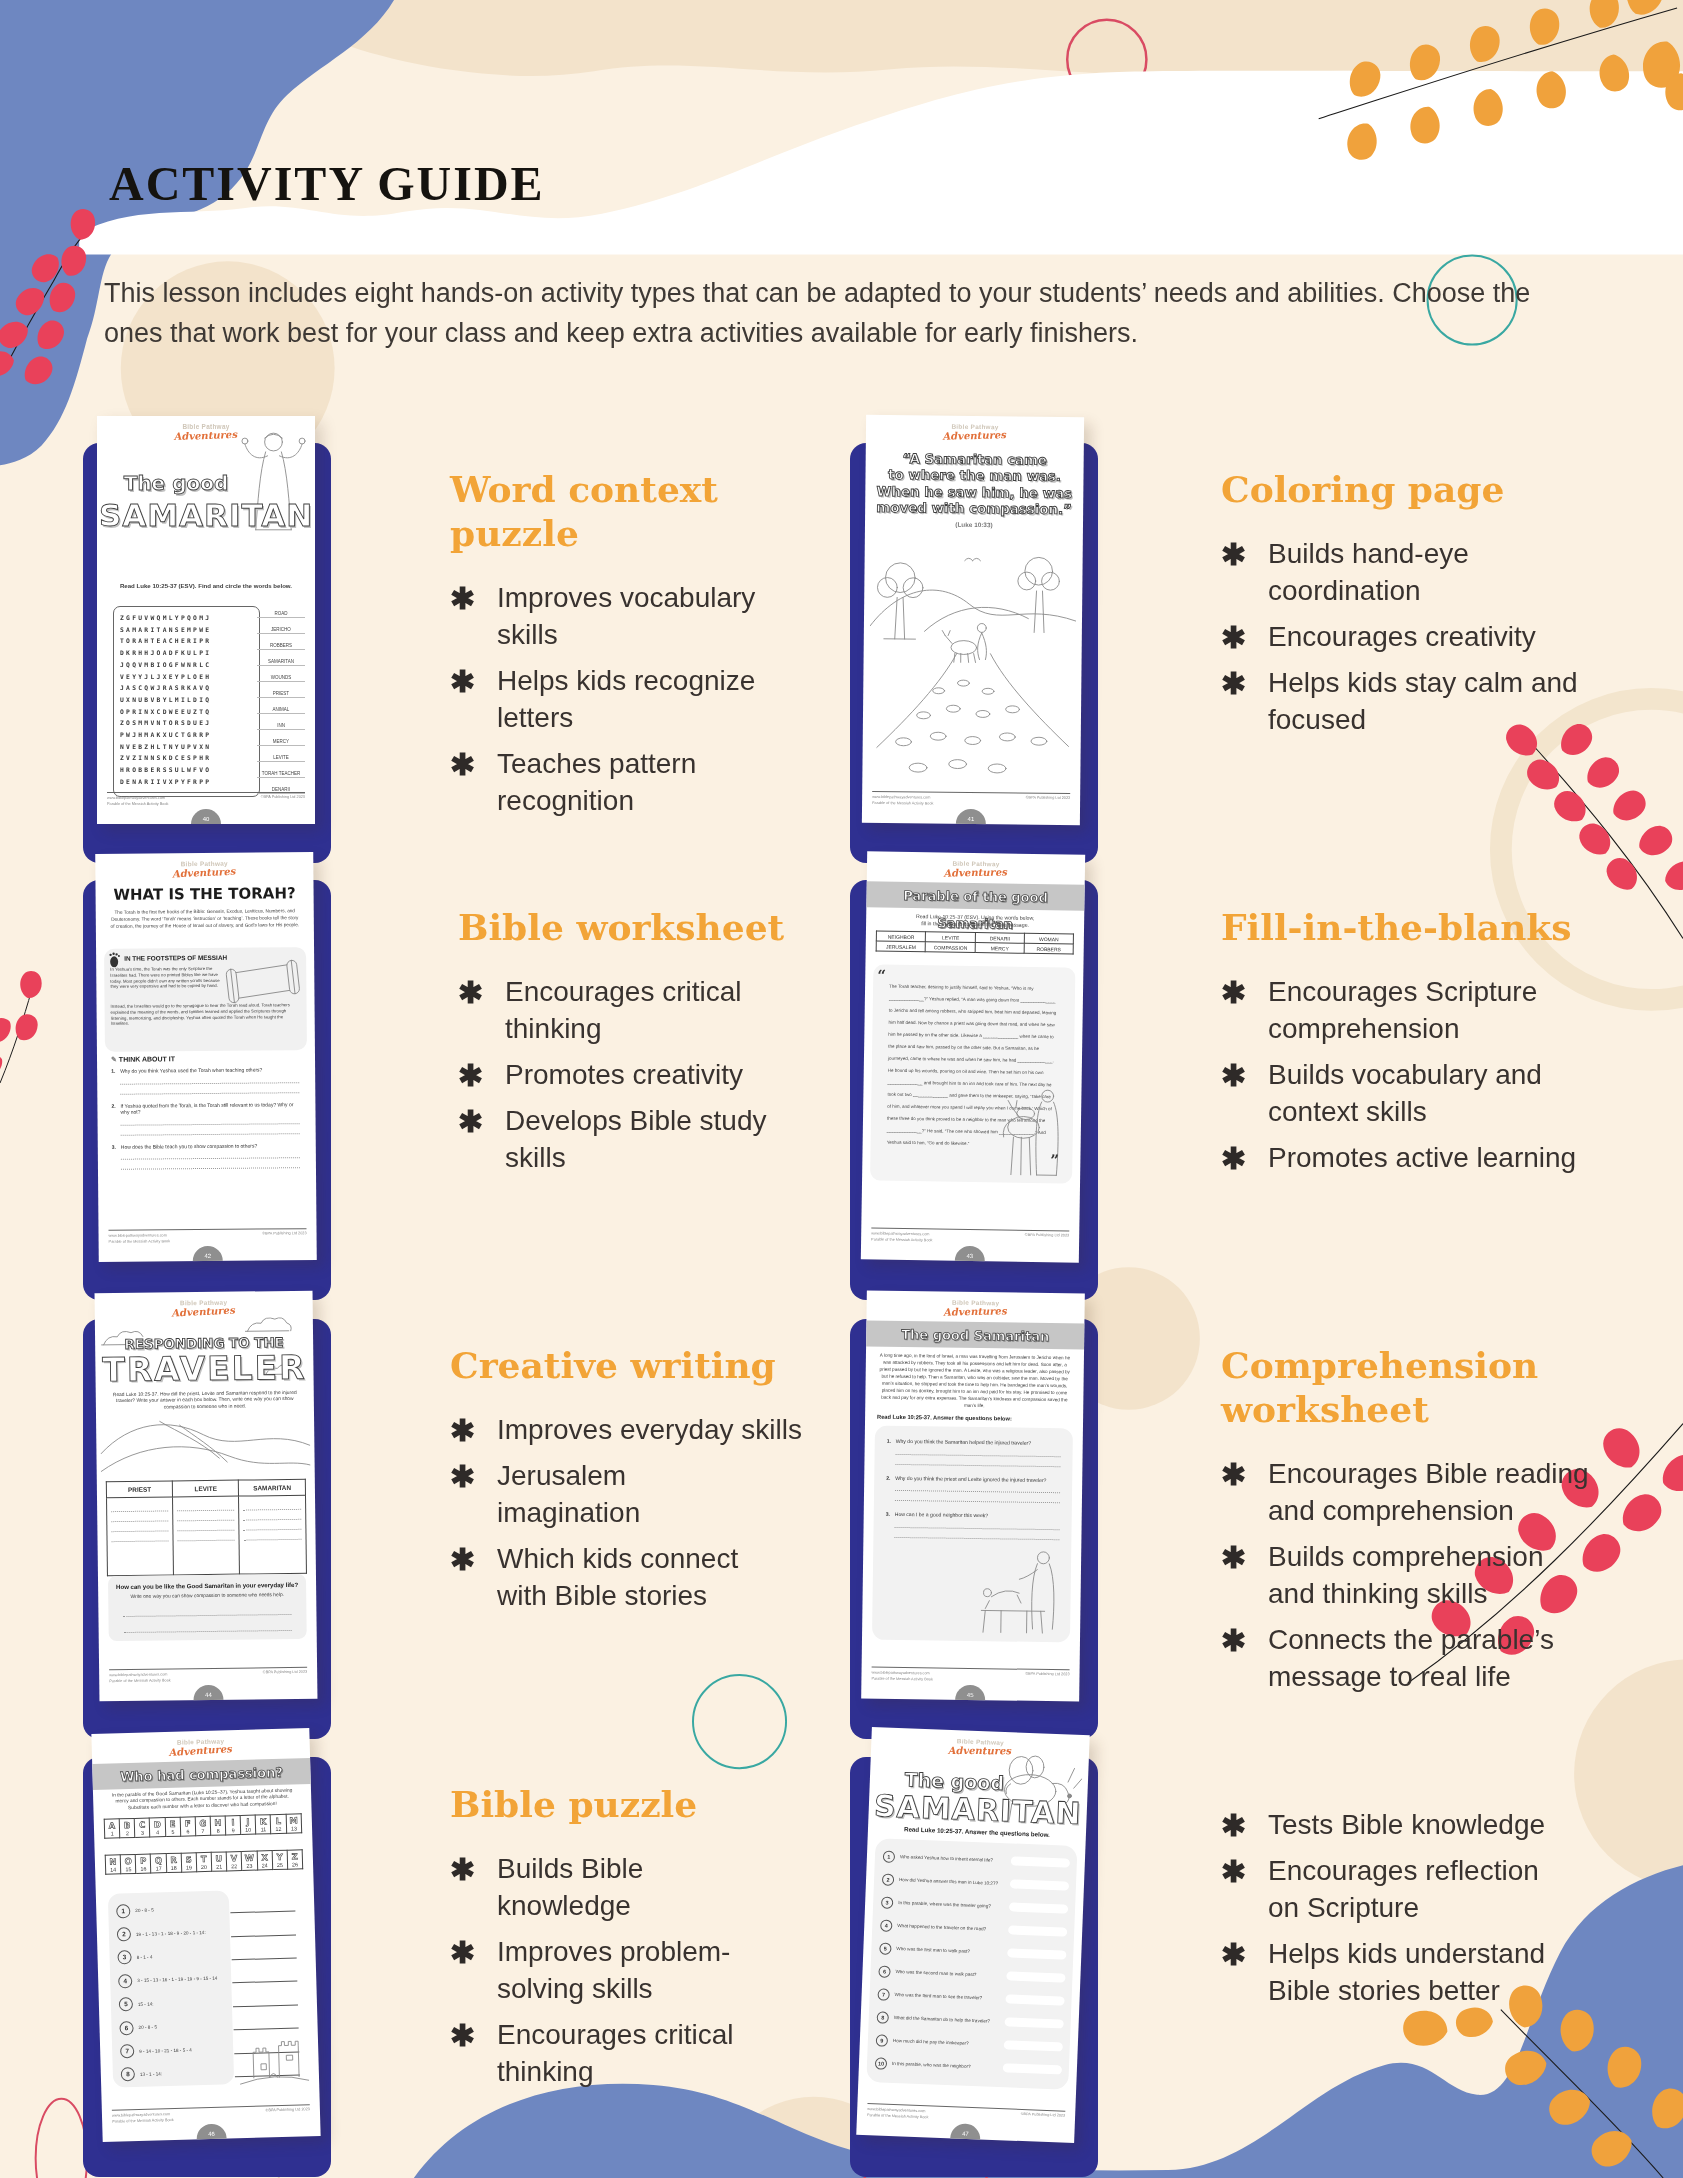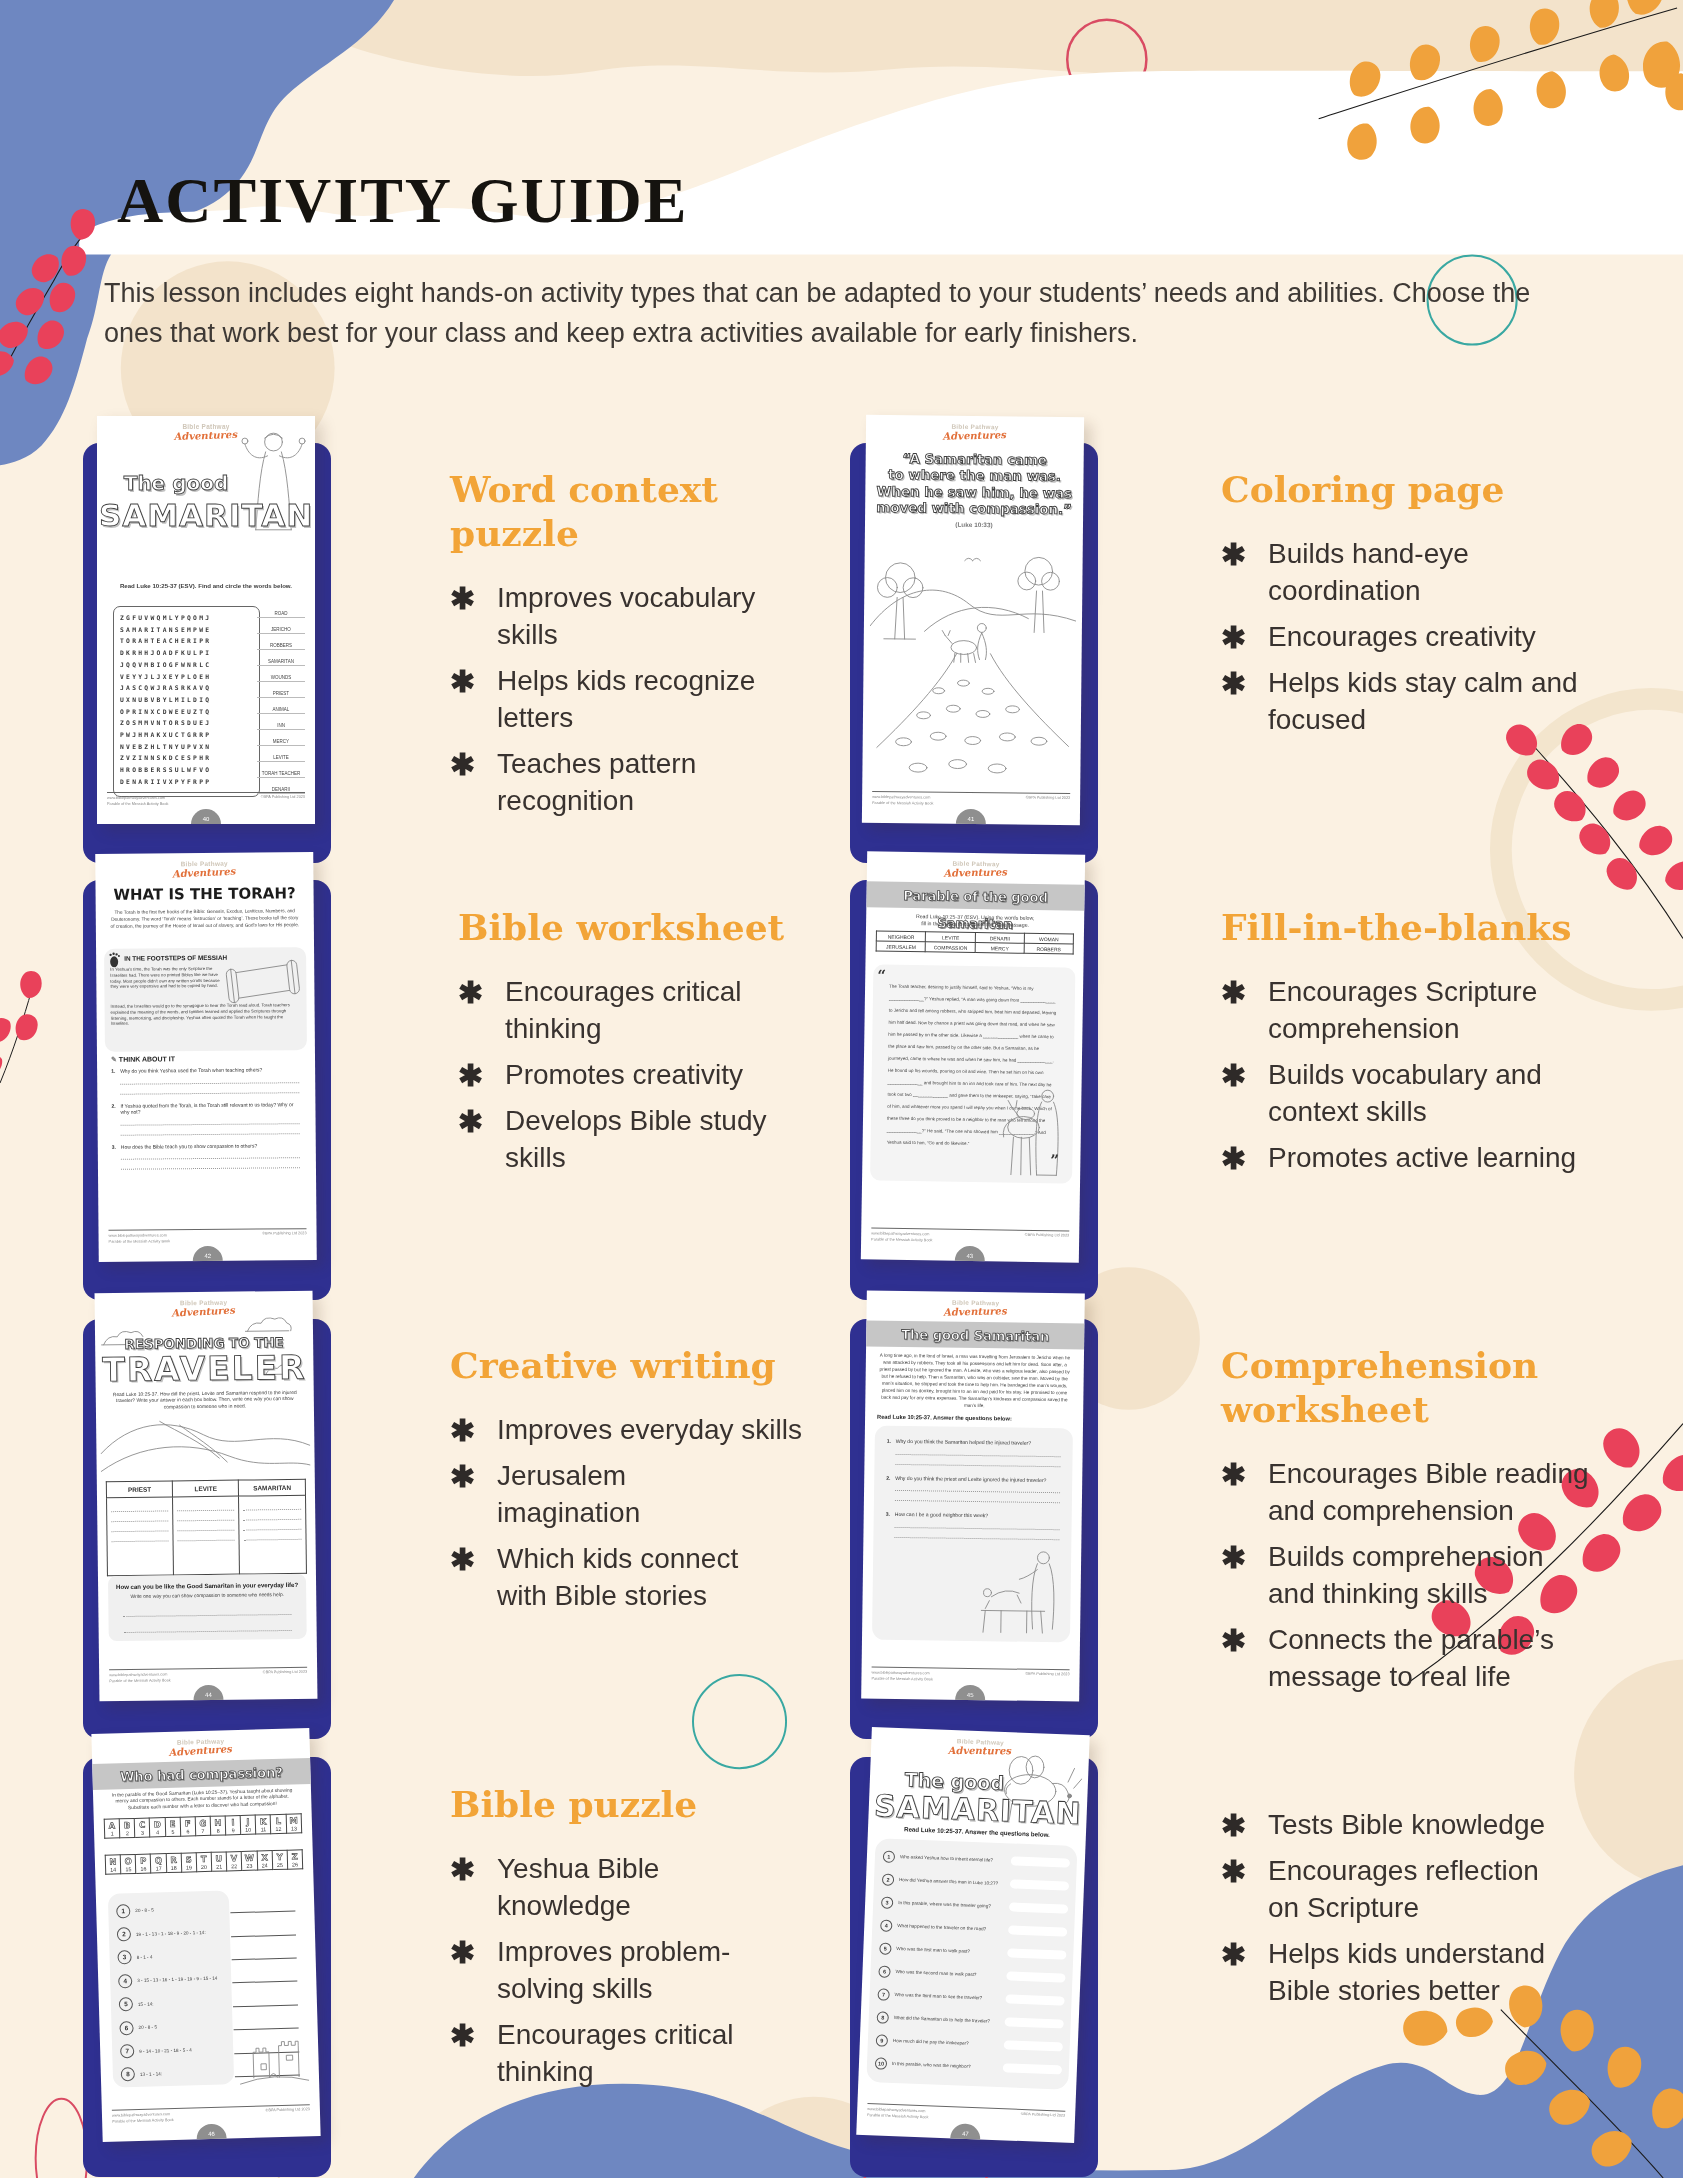--- a/index.html
+++ b/index.html
@@ -1,21 +1,21 @@
 <!DOCTYPE html>
 <html><head>
 <meta charset="utf-8">
 <style>
   html,body{margin:0;padding:0;background:#e8e8e8}
   .canvas{position:relative;width:1683px;height:2178px;background:#FBF1E2;overflow:hidden;
           font-family:"Liberation Sans",sans-serif}
   .bg{position:absolute;left:0;top:0;z-index:0}
   
-  .title{position:absolute;left:109px;top:156px;margin:8px;z-index:3;
-         font-family:"Liberation Serif",serif;font-weight:600;font-size:64px;
+  .title{position:absolute;left:109px;top:156px;margin:0;z-index:3;
+         font-family:"Liberation Serif",serif;font-weight:600;font-size:48px;
          letter-spacing:2px;color:#15130f}
   .intro{position:absolute;left:104px;top:273px;width:1465px;margin:0;z-index:3;
          font-size:27px;line-height:40px;color:#3E3935}
   
   .txt{position:absolute;z-index:3}
   .txt .h{font-family:"DejaVu Serif",serif;font-weight:bold;font-size:36px;
           line-height:44px;color:#F2A437}
   .txt ul{list-style:none;margin:24px 0 0;padding:0}
   .txt li{display:flex;margin-bottom:9px}
   .ast{width:47px;flex:none;font-size:30px;color:#2E2A28;font-weight:bold;padding-top:2px}
@@ -1013,21 +1013,21 @@
   </div>
 
   <div class="txt" style="left:450px;top:1782px;width:366px">
     <div class="h">
         <span>Bible puzzle</span>
       </div>
     <ul>
       <li>
           <span class="ast">✱</span>
           <div class="bl">
-            <div>Yeshua Bible</div>
+            <div>Builds Bible</div>
             <div>knowledge</div>
           </div>
         </li>
       <li>
           <span class="ast">✱</span>
           <div class="bl">
             <div>Improves problem-</div>
             <div>solving skills</div>
           </div>
         </li>

